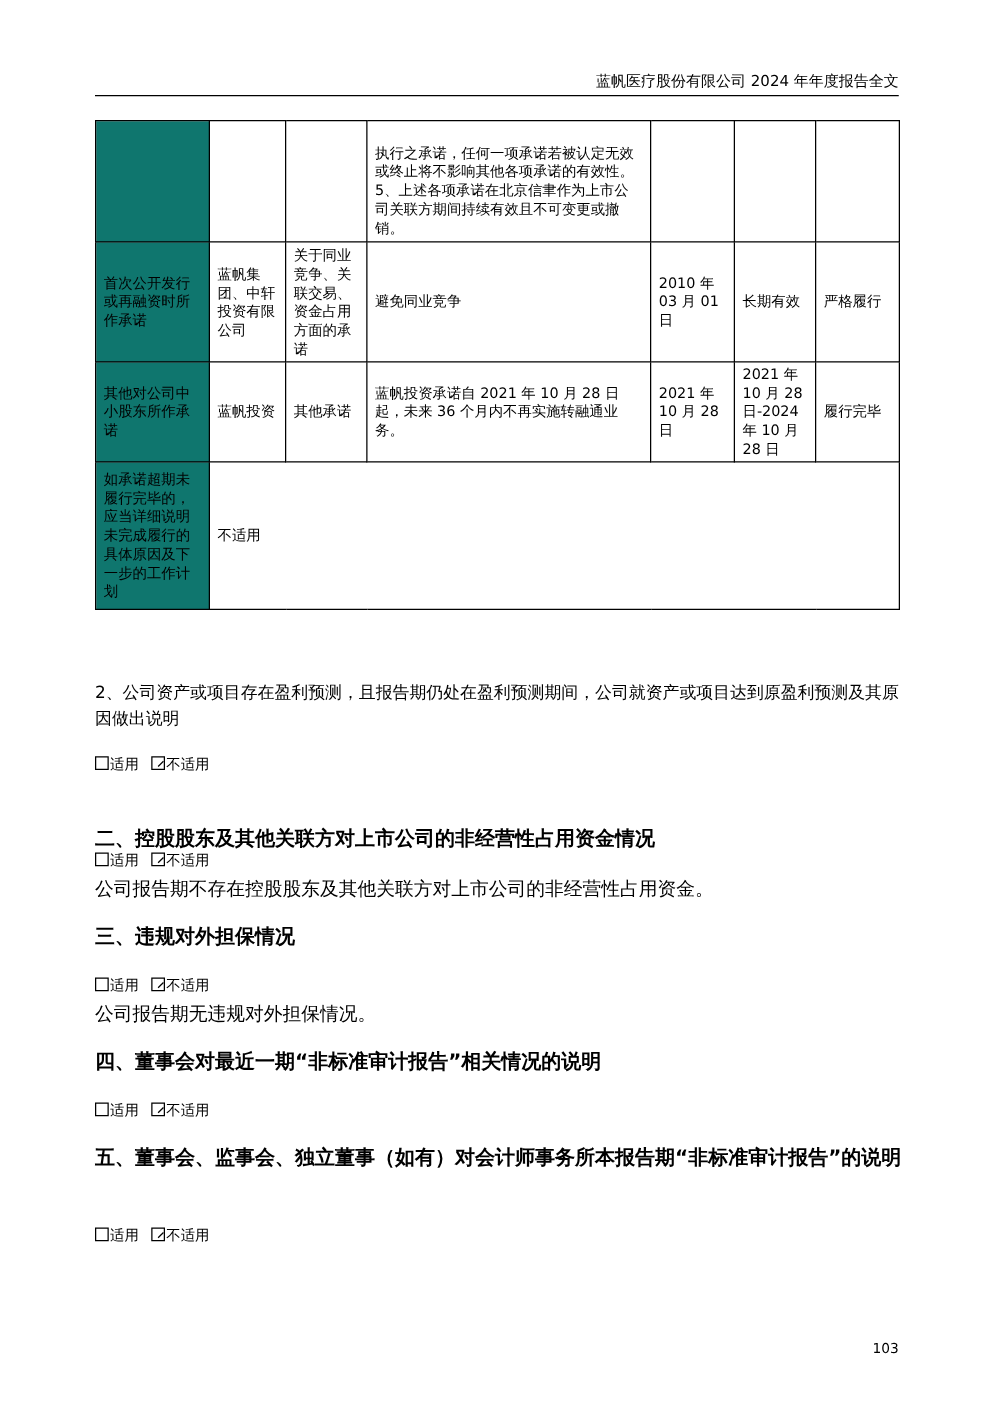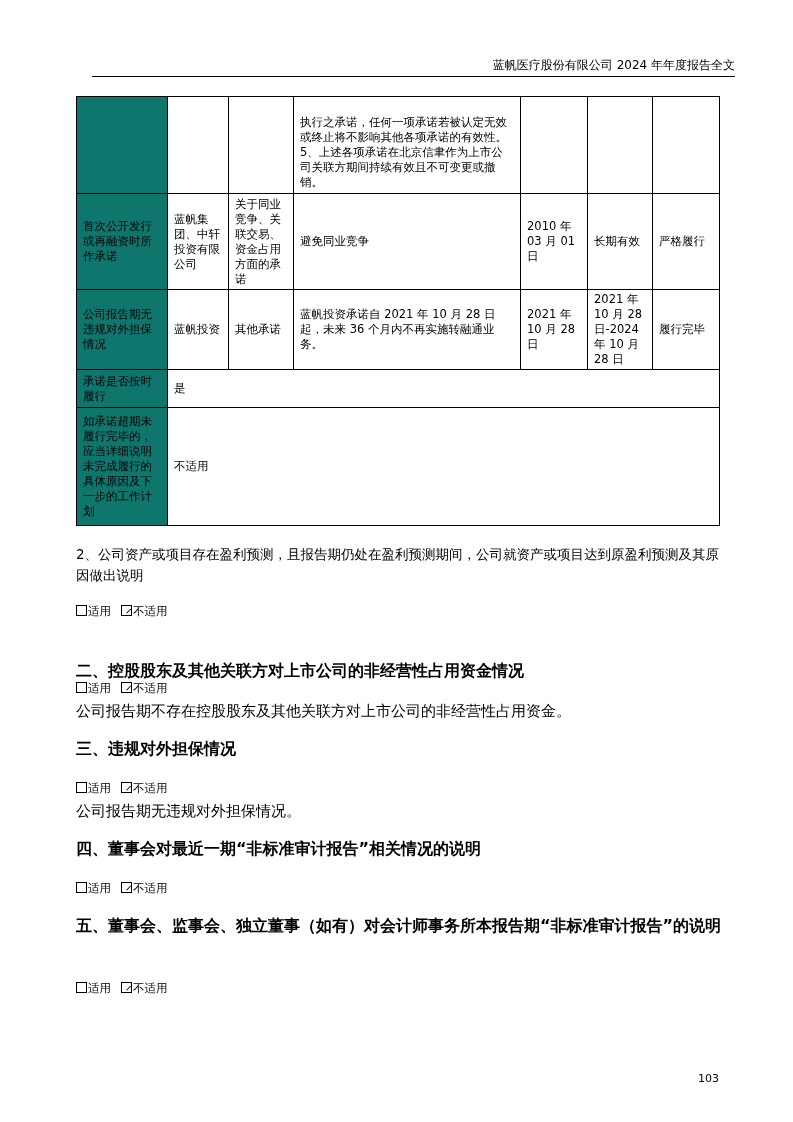--- a/index.html
+++ b/index.html
@@ -1,18 +1,18 @@
 <!DOCTYPE html>
 <html><head>
 <meta charset="utf-8">
 <style>
   html, body { margin: 0; padding: 0; background: #ffffff; }
   body { width: 793px; height: 1122px; position: relative; overflow: hidden;
          font-family: "DejaVu Sans", "Liberation Sans", sans-serif; color: #000; }
-  .header { position: absolute; left: 92px; top: 56px; width: 643px; height: 20px;
+  .header { position: absolute; left: 76px; top: 56px; width: 643px; height: 20px;
             border-bottom: 1px solid #000; text-align: right; font-size: 12px; line-height: 18px; }
   table.commit { position: absolute; left: 76px; top: 96px; width: 643px;
                  border-collapse: collapse; table-layout: fixed; font-size: 11.5px; line-height: 15px; }
   table.commit td { border: 1px solid #000; padding: 2px 6px; vertical-align: middle; word-break: break-all; }
   table.commit td.gray { background: #0f766e; }
   .top-row td { vertical-align: top; }
   .top-row td.txt { padding-top: 16px; }
   .h2 { position: absolute; left: 76px; font-size: 13.5px; font-weight: normal; line-height: 21px; width: 650px; }
   .h1 { position: absolute; left: 76px; font-size: 16px; font-weight: bold; line-height: 24px; width: 650px; }
   .opt { position: absolute; left: 76px; font-size: 11.5px; line-height: 16px; }
@@ -54,31 +54,27 @@
   <tr style="height:96px">
     <td class="gray">首次公开发行或再融资时所作承诺</td>
     <td>蓝帆集团、中轩投资有限公司</td>
     <td>关于同业竞争、关联交易、资金占用方面的承诺</td>
     <td>避免同业竞争</td>
     <td>2010 年 03 月 01 日</td>
     <td>长期有效</td>
     <td>严格履行</td>
   </tr>
   <tr style="height:80px">
-    <td class="gray">公司报告期无违规对外担保情况</td>
+    <td class="gray">其他对公司中小股东所作承诺</td>
     <td>蓝帆投资</td>
     <td>其他承诺</td>
     <td>蓝帆投资承诺自 2021 年 10 月 28 日起，未来 36 个月内不再实施转融通业务。</td>
     <td>2021 年 10 月 28 日</td>
     <td>2021 年 10 月 28 日-2024 年 10 月 28 日</td>
     <td>履行完毕</td>
-  </tr>
-  <tr style="height:38px">
-    <td class="gray">承诺是否按时履行</td>
-    <td colspan="6">是</td>
   </tr>
   <tr style="height:118px">
     <td class="gray">如承诺超期未履行完毕的，应当详细说明未完成履行的具体原因及下一步的工作计划</td>
     <td colspan="6">不适用</td>
   </tr>
 </tbody>
   </table>
 
 <div class="h2" style="top:544px">2、公司资产或项目存在盈利预测，且报告期仍处在盈利预测期间，公司就资产或项目达到原盈利预测及其原因做出说明</div>
 <div class="opt" style="top:603px">

